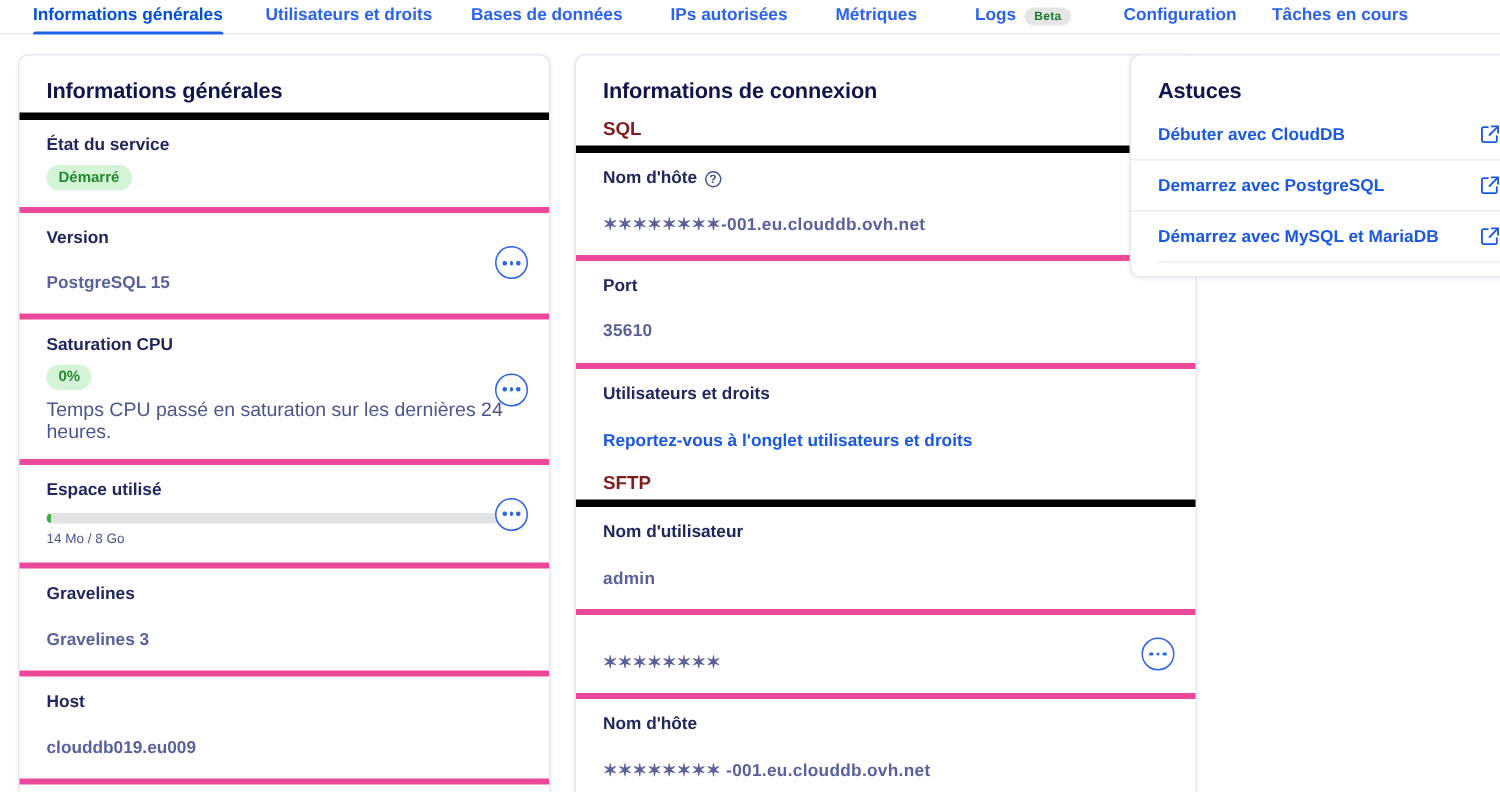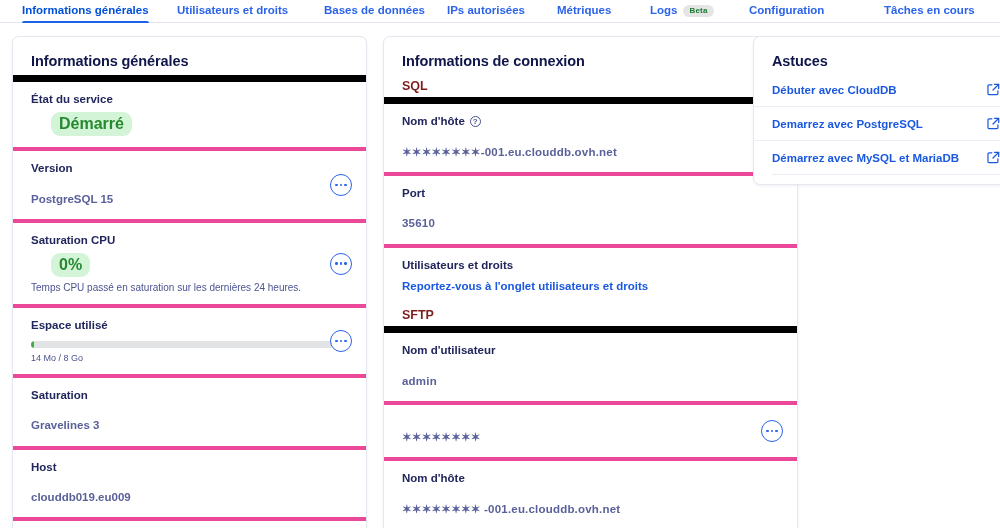--- a/index.html
+++ b/index.html
@@ -86,67 +86,66 @@
     letter-spacing: -.1px;
   }
 
   
   .row {
     position: relative;
     padding: 10px 18px 11px 18px;
     border-top: 4px solid #ec4899;
     min-height: 20px;
   }
-  .row.first { border-top: 7px solid #000000; }
+  .row.first { border-top: 5px solid #000000; }
   .row-label {
     font-size: 11.5px;
     font-weight: 700;
     color: #21265c;
     line-height: 1.35;
     display: flex;
     align-items: center;
     gap: 5px;
   }
   .row-value {
     font-size: 11.5px;
     color: #5a619a;
     line-height: 1.5;
     margin-top: 14px;
     font-weight: 700;
   }
   .row-value.mask { letter-spacing: .2px; }
   .row-note {
-    font-size: 10px;
+    font-size: 13px;
     color: #4c5490;
     margin-top: 5px;
     display: flex;
     align-items: center;
     gap: 4px;
   }
 
   .pill {
     display: inline-block;
     background: #d4f4d7;
     color: #25892f;
-    font-size: 16px;
+    font-size: 10px;
     font-weight: 700;
     border-radius: 9px;
     padding: 2px 8px;
     line-height: 1.3;
     margin-top: 4px;
-    margin-left: 20px;
   }
 
   .link {
     color: #1a58e0;
     font-size: 11.5px;
     font-weight: 700;
     text-decoration: none;
     cursor: pointer;
-    margin-top: 7px;
+    margin-top: 17px;
     display: inline-block;
   }
 
   
   .dots-btn {
     position: absolute;
     right: 14px;
     top: 50%;
     transform: translateY(-50%);
     width: 22px; height: 22px;
@@ -246,37 +245,37 @@
 <body>
 
 <div class="tabbar" id="tabbar">
     <div class="tab active" style="left: 22px;">
       <span class="tab-label">Informations générales</span>
       <span class="tab-underline"></span>
     </div>
     <div class="tab" style="left: 177px;">
       <span class="tab-label">Utilisateurs et droits</span>
     </div>
-    <div class="tab" style="left: 314px; margin-left: 10px;">
+    <div class="tab" style="left: 314px;">
       <span class="tab-label">Bases de données</span>
     </div>
     <div class="tab" style="left: 447px;">
       <span class="tab-label">IPs autorisées</span>
     </div>
     <div class="tab" style="left: 557px;">
       <span class="tab-label">Métriques</span>
     </div>
     <div class="tab" style="left: 650px;">
       <span class="tab-label">Logs</span>
       <span class="beta-badge">Beta</span>
     </div>
     <div class="tab" style="left: 749px;">
       <span class="tab-label">Configuration</span>
     </div>
-    <div class="tab" style="left: 884px;">
+    <div class="tab" style="left: 848px;">
       <span class="tab-label">Tâches en cours</span>
     </div>
   </div>
 
 <div class="page">
 
   <div class="card" id="card-general">
     <div class="card-title">Informations générales</div>
     <div id="general-rows">
         <div class="row first"><div class="row-label">État du service</div><div class="pill">Démarré</div></div>
@@ -302,21 +301,21 @@
             <div class="progress-fill" style="width:0.9%"></div>
           </div>
           <div class="progress-caption">14 Mo / 8 Go</div>
           <div class="dots-btn">
             <i></i>
             <i></i>
             <i></i>
           </div>
         </div>
         <div class="row">
-          <div class="row-label">Saturation</div>
+          <div class="row-label">Gravelines</div>
           <div class="row-value">Gravelines 3</div>
         </div>
         <div class="row">
           <div class="row-label">Host</div>
           <div class="row-value">clouddb019.eu009</div>
         </div>
         <div class="row"></div>
       </div>
 
   </div>

